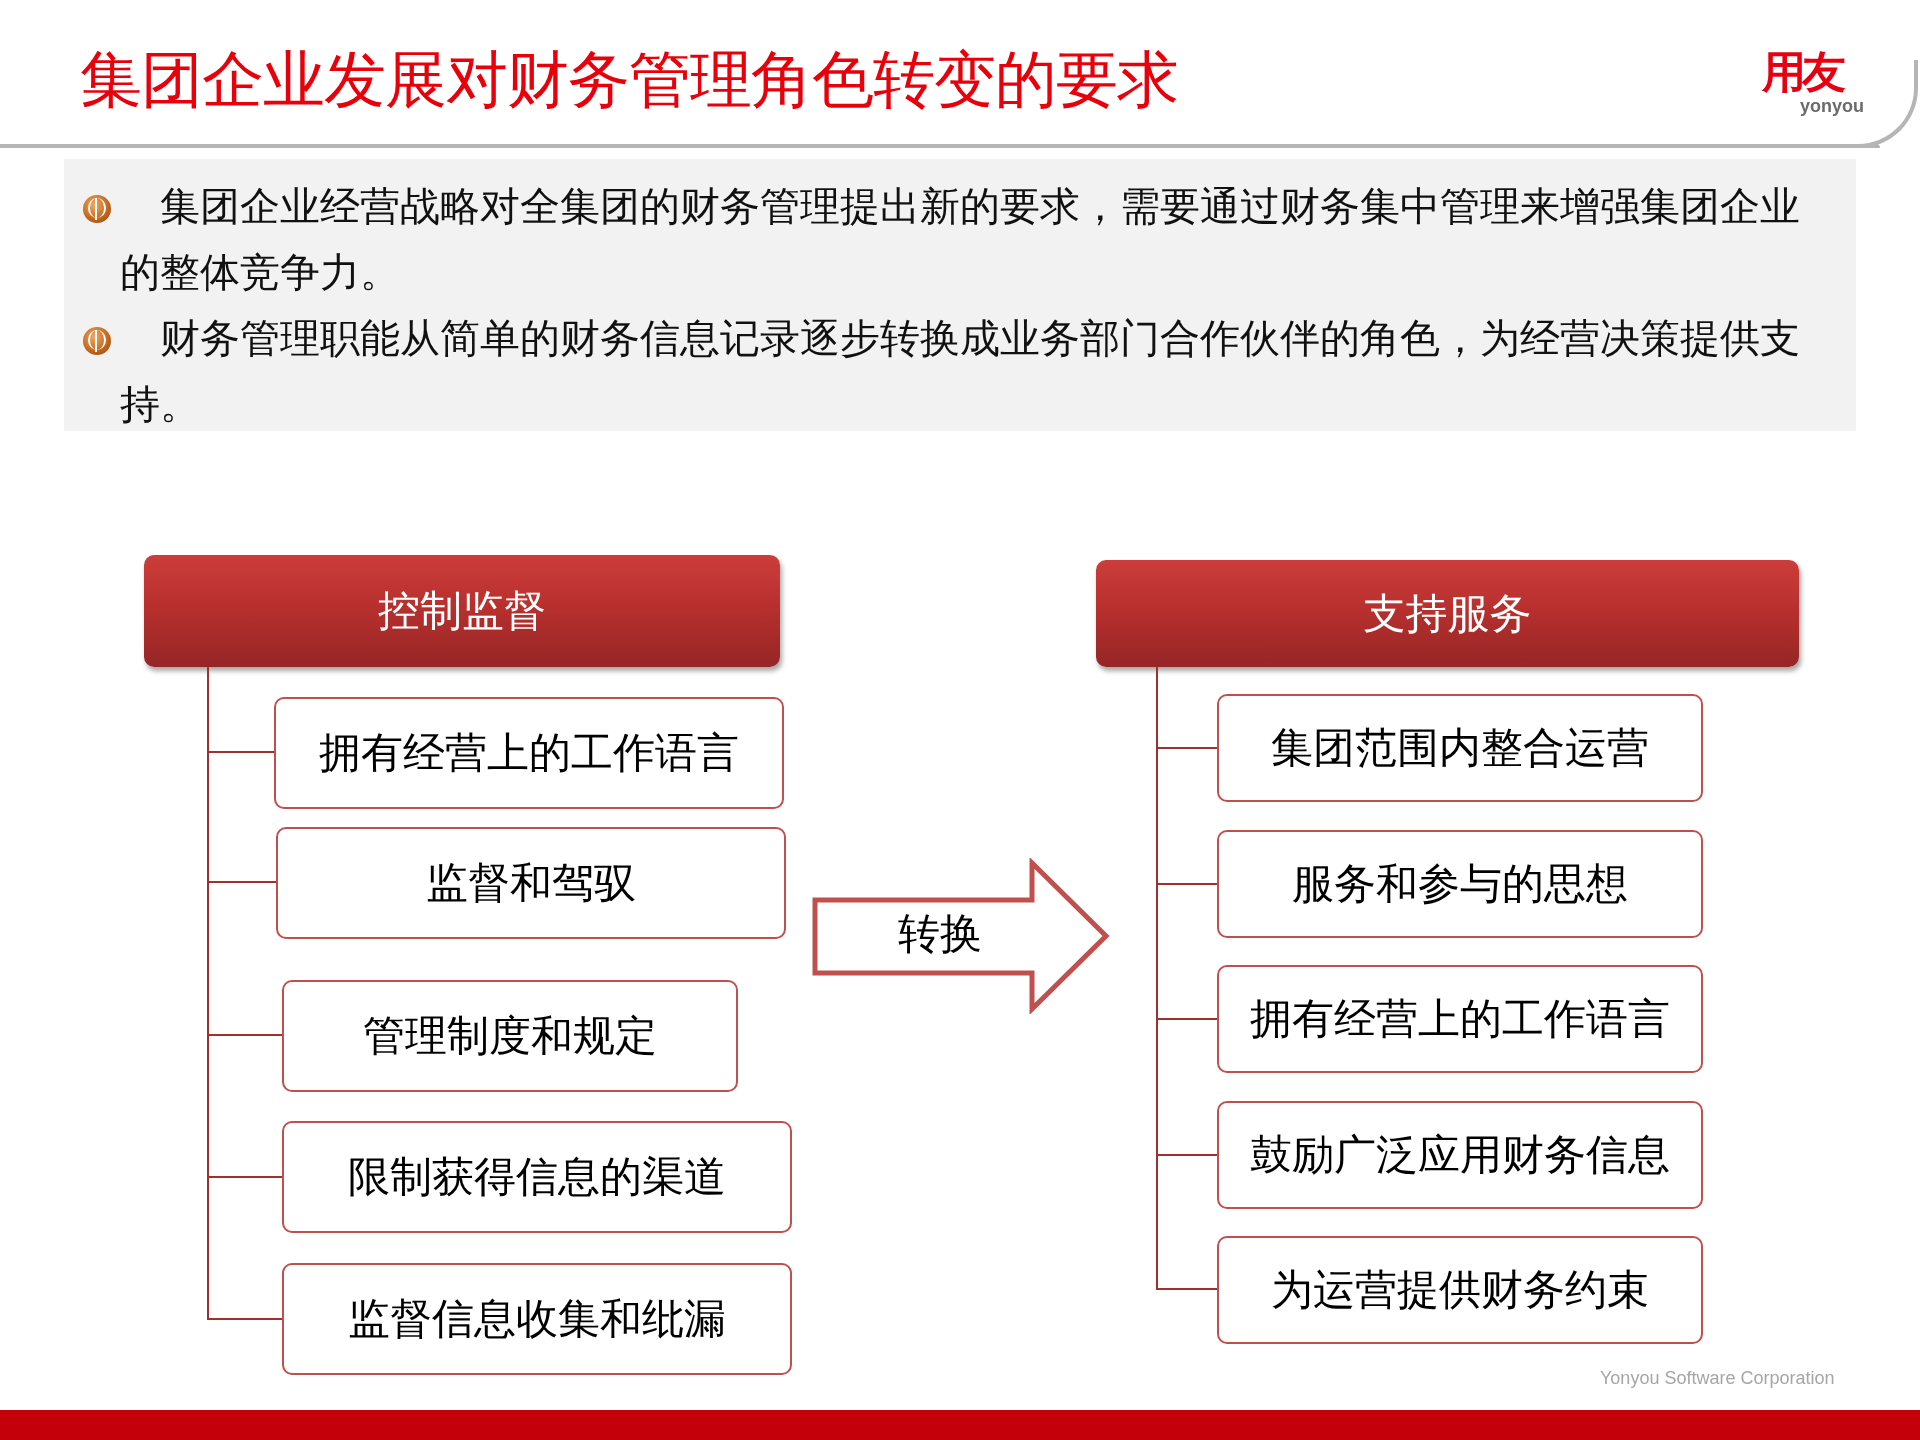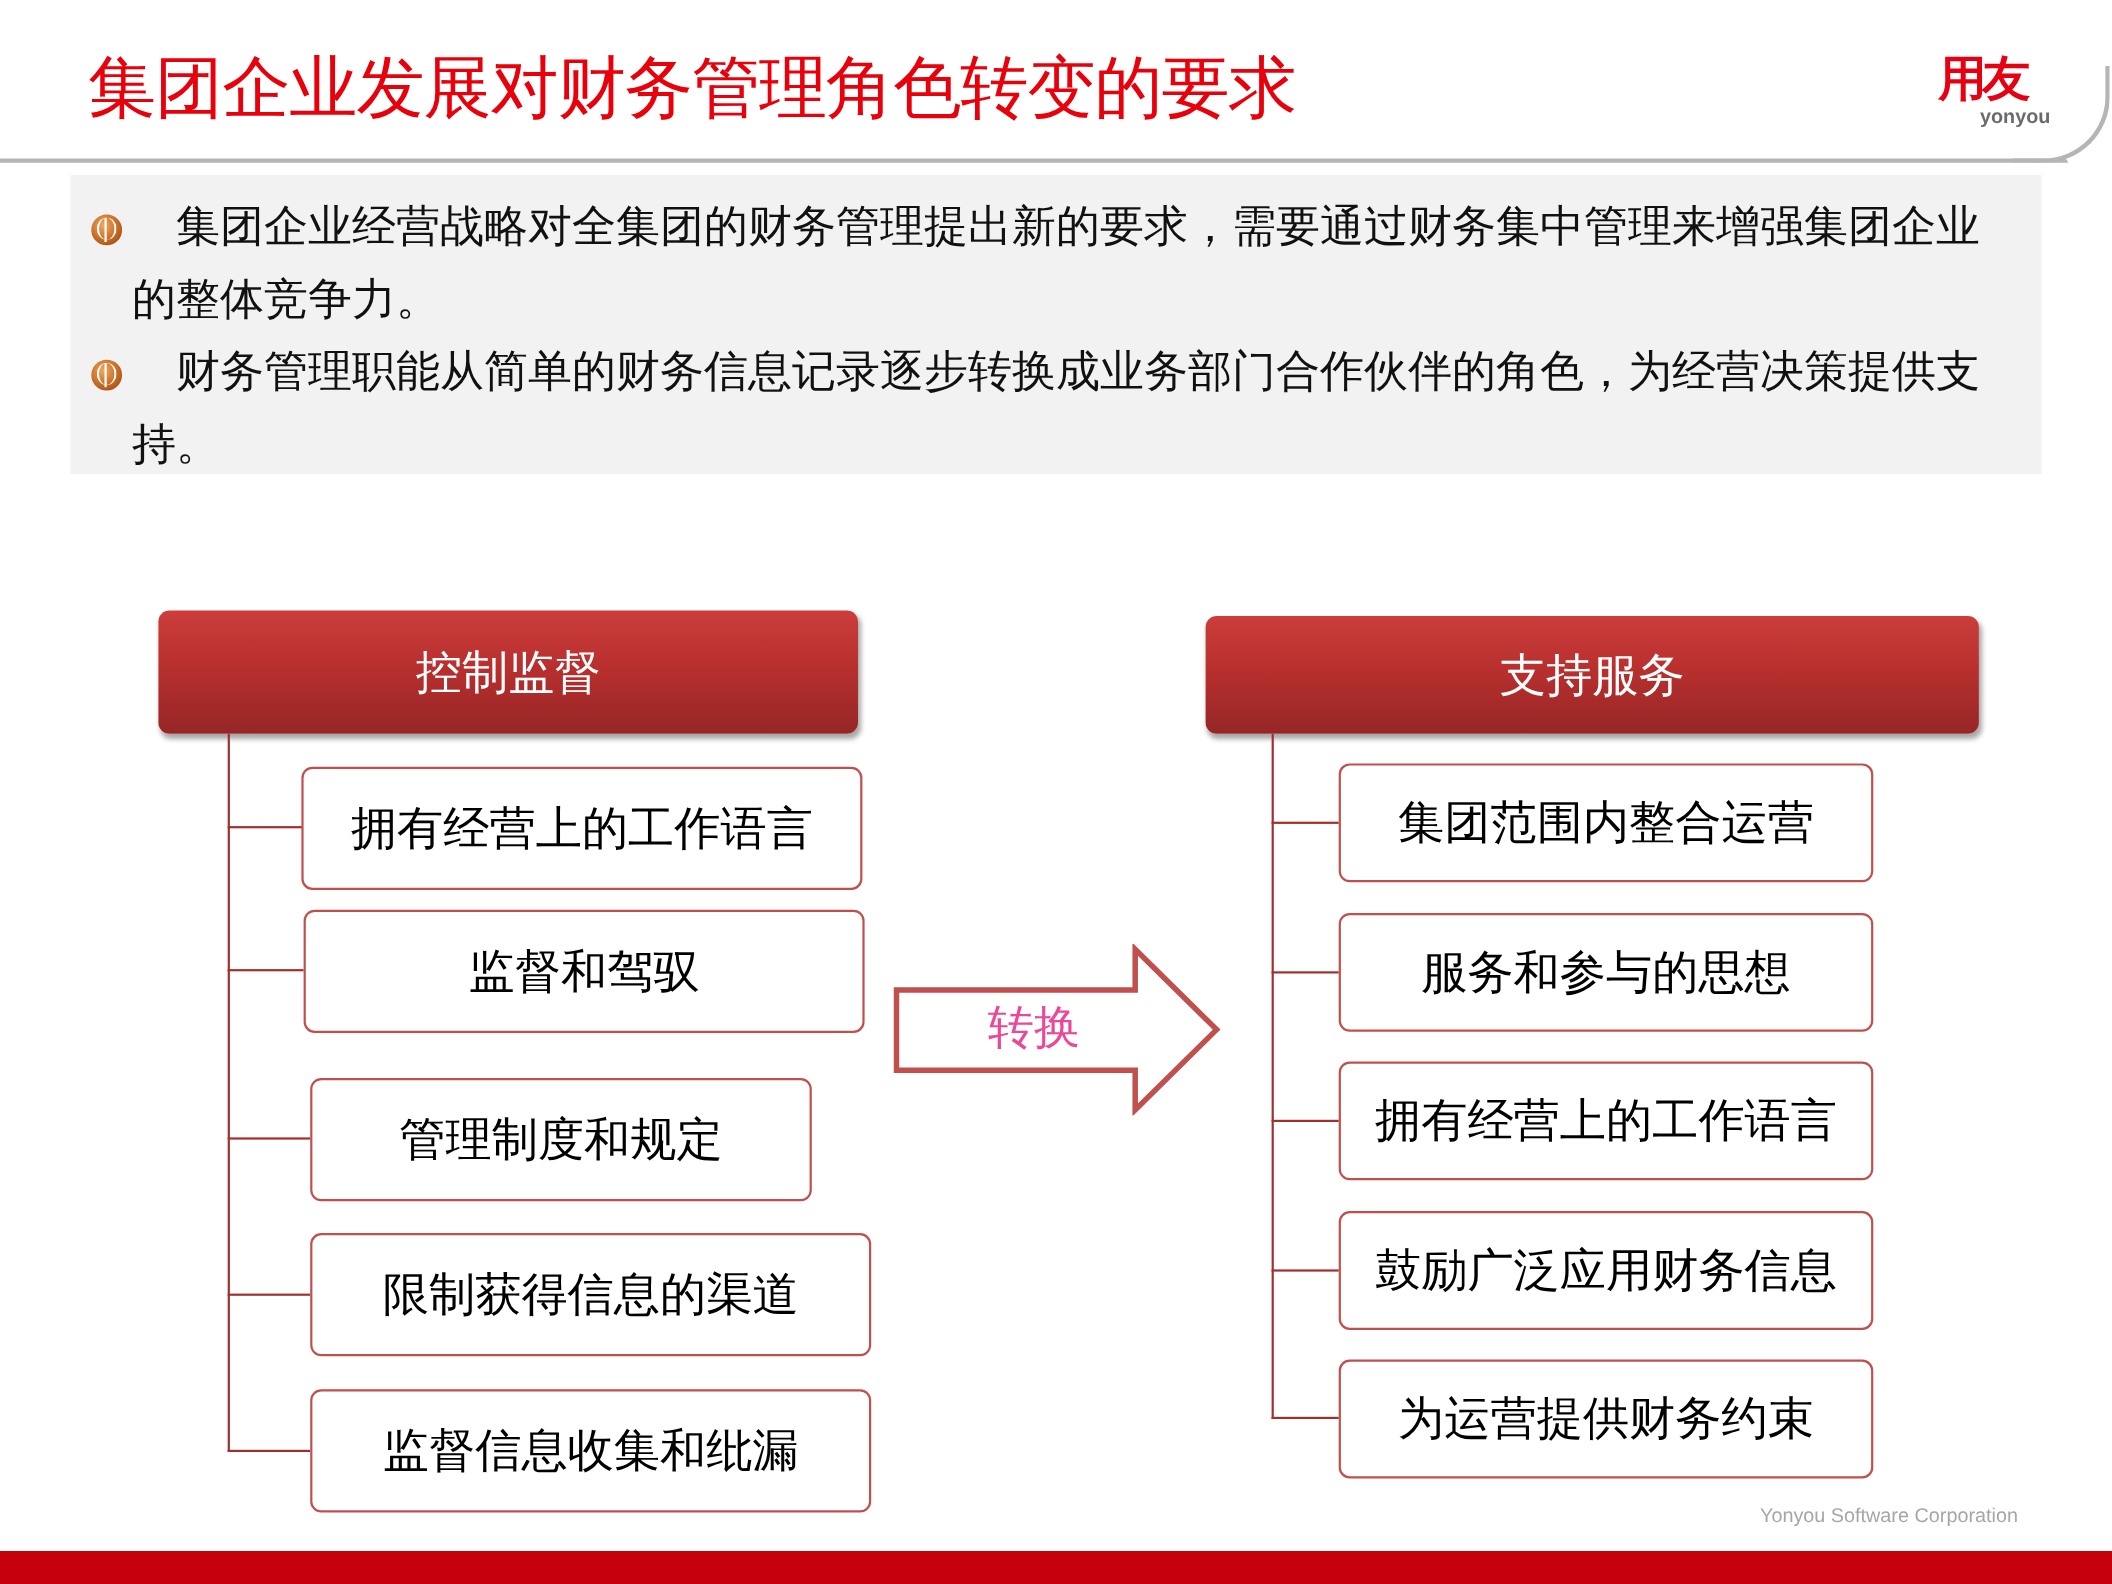--- a/index.html
+++ b/index.html
@@ -13,21 +13,21 @@
   .intro-box { left:64px; top:159px; width:1792px; height:272px; background:#f2f2f2; }
   .bullet { position:absolute; width:28px; height:28px; border-radius:50%; background:radial-gradient(circle at 40% 35%, #f0a860, #c0641c 60%, #8a4210); }
   .bullet::before { content:""; position:absolute; left:12px; top:3px; width:2px; height:22px; background:#fff; }
   .bullet::after { content:""; position:absolute; left:5px; top:3px; width:14px; height:20px; border-left:2px solid #fff; border-right:2px solid #fff; border-radius:50%; }
   .para { position:absolute; left:120px; width:1700px; font-size:40px; line-height:66px; color:#111; }
   .para .indent { display:inline-block; width:40px; }
   .hdr-box { border-radius:10px; background:linear-gradient(to bottom, #cc3d3b 0%, #b8302e 45%, #962626 100%); box-shadow:2px 4px 5px rgba(0,0,0,0.35); color:#fff; font-size:42px; display:flex; align-items:center; justify-content:center; }
   .child-box { border:2px solid #c0504d; border-radius:10px; background:#fff; color:#000; font-size:42px; display:flex; align-items:center; justify-content:center; box-sizing:border-box; white-space:nowrap; }
   .vline { width:2px; background:#a0302e; }
   .hline { height:2px; background:#a0302e; }
-  .arrow-label { font-size:42px; color:#ec4899; }
+  .arrow-label { font-size:42px; color:#000000; }
   .footer-text { left:1600px; top:1368px; font-size:18px; font-weight:normal; color:#a6a6a6; font-family:"Liberation Sans", sans-serif; }
   .footer-bar { left:0; top:1410px; width:1920px; height:30px; background:#c4000b; }
 </style>
 </head>
 <body>
 
 <div class="abs title">集团企业发展对财务管理角色转变的要求</div>
 <div class="abs header-line"></div>
 <div class="abs header-curve"></div>
 <div class="abs logo-cn">用友</div>

